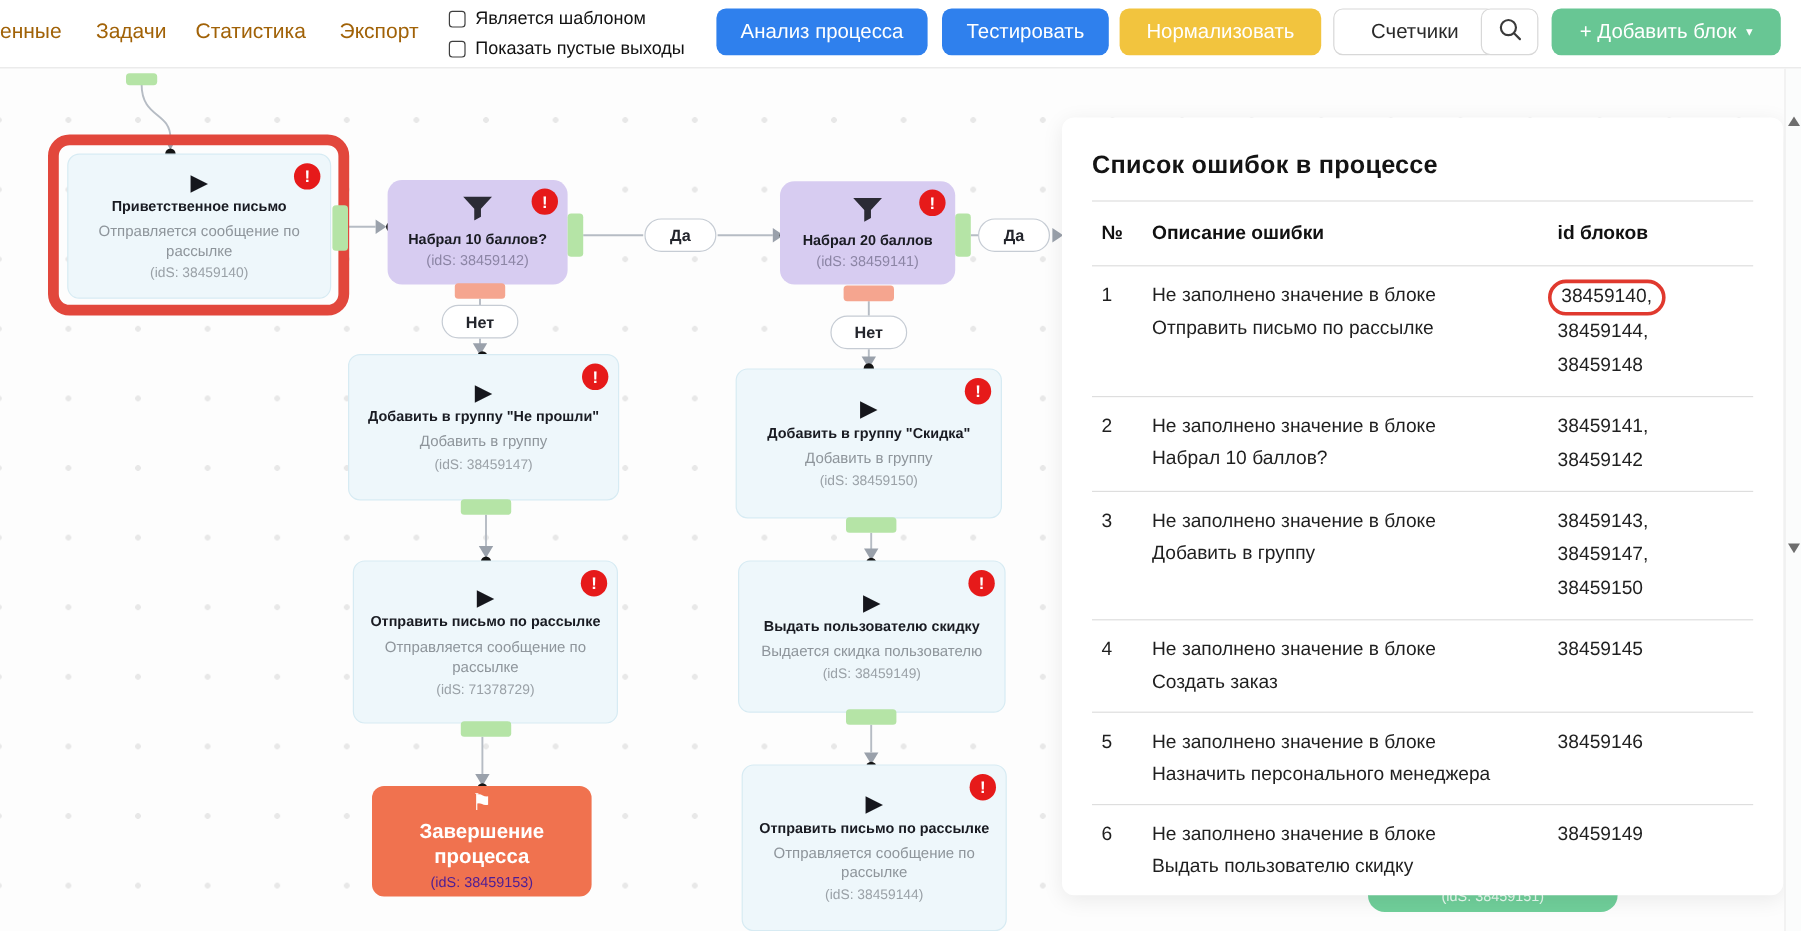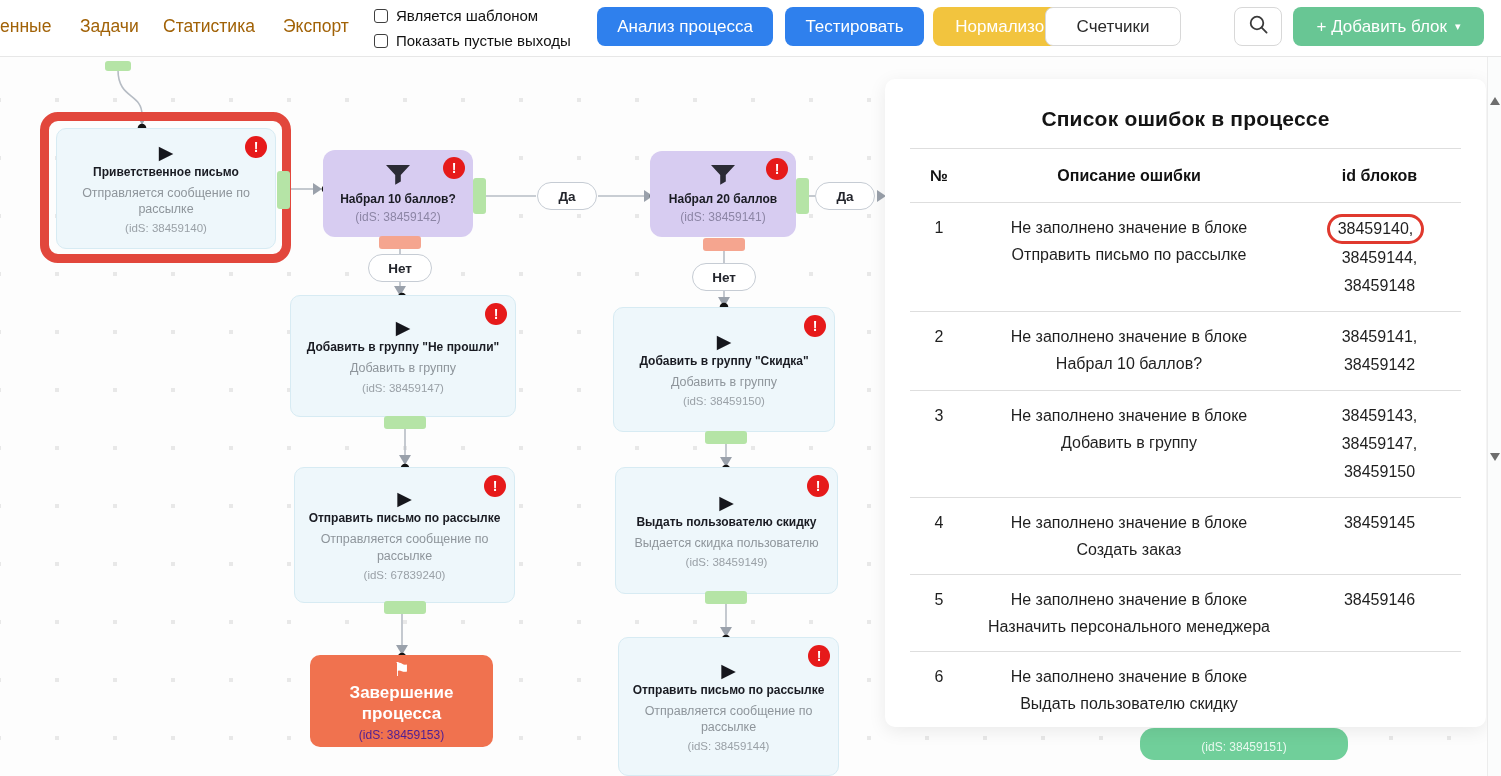--- a/index.html
+++ b/index.html
@@ -53,22 +53,22 @@
                      border:9px solid #e2473c; border-radius:18px; z-index:3; pointer-events:none; }
 
   .tab { position:absolute; z-index:3; border-radius:3px; }
   .tab.g { background:#b5e4a6; }
   .tab.s { background:#f5a58f; }
 
   .pill { position:absolute; z-index:2; background:#fff; border:1.5px solid #c6ccd4; border-radius:15px;
           font-size:13.5px; font-weight:bold; color:#23252c; display:flex; align-items:center; justify-content:center; }
 
   
-  .panel { position:absolute; left:885px; top:22px; width:601px; height:648px; background:#fff;
-           border-radius:10px; box-shadow:0 4px 18px rgba(0,0,0,.08); z-index:8; padding:28px 25px 13px 25px;text-align:center; }
+  .panel { position:absolute; left:885px; top:41px; width:601px; height:648px; background:#fff;
+           border-radius:10px; box-shadow:0 4px 18px rgba(0,0,0,.08); z-index:8; padding:28px 25px 13px 25px; }
   .panel-title { font-size:21px; font-weight:600; color:#141414; letter-spacing:.2px; }
   .panel-divider { height:1px; background:#dedede; margin-top:17px; }
   .erow { display:grid; grid-template-columns:42px 338px 1fr; padding:11px 0 11px 8px;
           border-bottom:1px solid #dedede; font-size:16px; color:#1f1f1f; line-height:27px; }
   .erow.head { font-weight:bold; color:#111; padding:13px 0 13px 8px; }
   .erow:last-child { border-bottom:none; }
   .idline { line-height:28px; }
   .circled { display:inline-block; border:3px solid #e0392e; border-radius:16px; padding:0 8px; margin-left:-8px; line-height:24px; }
 
   
@@ -95,21 +95,21 @@
     </div>
     <div class="chk-row">
       <span class="chk-box"></span>
       <span class="chk-label">Показать пустые выходы</span>
     </div>
   </div>
 
   <button class="tbtn blue" style="left:785px;width:139px">Тестировать</button>
   <button class="tbtn blue" style="left:597px;width:176px">Анализ процесса</button>
   <button class="tbtn yellow" style="left:933px;width:168px">Нормализовать</button>
-  <button class="tbtn white" style="left:1045px;width:136px">Счетчики</button>
+  <button class="tbtn white" style="left:1111px;width:136px">Счетчики</button>
   <button class="tbtn white" style="left:1234px;width:48px">
     <span>
       <svg width="21" height="21" viewBox="0 0 21 21">
           <circle cx="9" cy="9" r="6.3" fill="none" stroke="#3a3a3a" stroke-width="1.8"></circle>
           <line x1="13.7" y1="13.7" x2="18.6" y2="18.6" stroke="#3a3a3a" stroke-width="1.8" stroke-linecap="round"></line>
         </svg>
     </span>
   </button>
   <button class="tbtn green" style="left:1293px;width:191px">
     <span>+ Добавить блок</span>
@@ -220,21 +220,21 @@
     <div class="bsub">Добавить в группу</div>
     <div class="bids">(idS: 38459150)</div>
   </div>
   <div class="tab g" style="left:705px;top:374px;width:42px;height:13px"></div>
 
   <div class="block blue" style="left:294px;top:410px;width:221px;height:136px">
     <span class="badge">!</span>
     <span class="play-glyph">▶</span>
     <div class="btitle">Отправить письмо по рассылке</div>
     <div class="bsub">Отправляется сообщение по рассылке</div>
-    <div class="bids">(idS: 67839240)</div>
+    <div class="bids">(idS: 71378729)</div>
   </div>
   <div class="tab g" style="left:384px;top:544px;width:42px;height:13px"></div>
 
   <div class="block blue" style="left:615px;top:410px;width:223px;height:127px">
     <span class="badge">!</span>
     <span class="play-glyph">▶</span>
     <div class="btitle">Выдать пользователю скидку</div>
     <div class="bsub">Выдается скидка пользователю</div>
     <div class="bids">(idS: 38459149)</div>
   </div>
@@ -327,20 +327,23 @@
         <div class="idline">38459146</div>
       </div>
     </div>
 
     <div class="erow">
       <div>6</div>
       <div>
         <div>Не заполнено значение в блоке</div>
         <div>Выдать пользователю скидку</div>
       </div>
+      <div>
+        <div class="idline">38459149</div>
+      </div>
     </div>
   </div>
 
   <div class="scrollbar">
     <div class="sb-up"></div>
     <div class="sb-down"></div>
   </div>
 
 </div>
 

